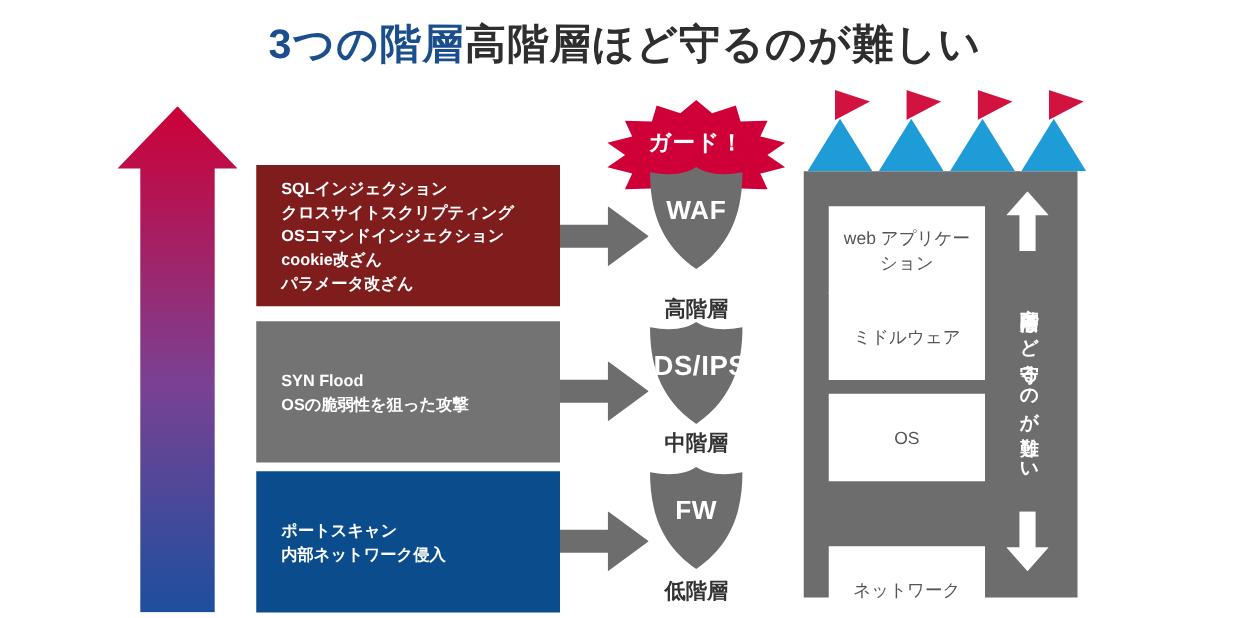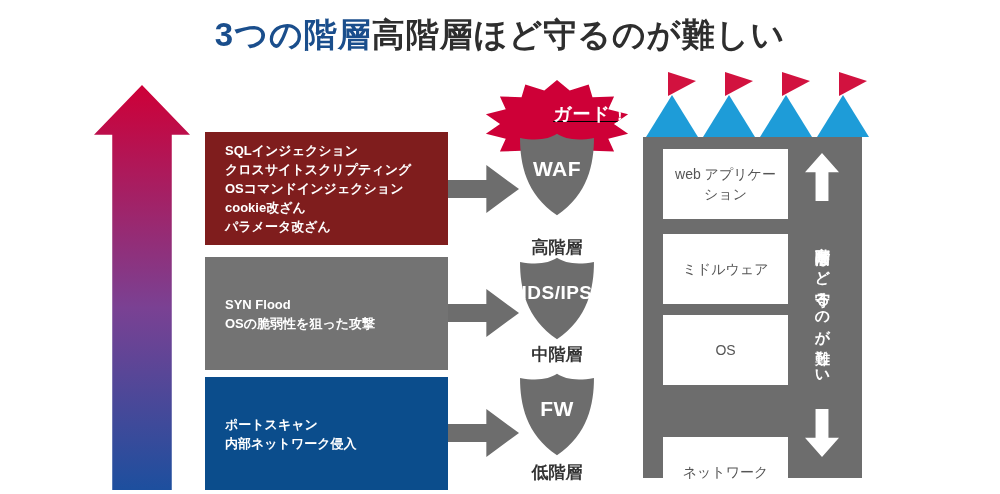--- a/index.html
+++ b/index.html
@@ -37,55 +37,55 @@
   .attack-line{color:#fff;font-size:13px;font-weight:bold;line-height:19px;white-space:nowrap;}
   
   .gray-arrow{
     position:absolute;left:448px;width:71px;height:48px;background:#6d6d6d;
     clip-path:polygon(0% 31%,54% 31%,54% 0%,100% 50%,54% 100%,54% 69%,0% 69%);
   }
   .ga0{top:165px;}.ga1{top:289px;}.ga2{top:409px;}
   
   .burst{
     position:absolute;left:484px;top:80px;width:146px;height:88px;z-index:1;
-    display:flex;align-items:flex-start;justify-content:flex-end;text-decoration:underline;
+    display:flex;align-items:flex-start;justify-content:center;
   }
   .burst-label{
     margin-top:22px;color:#fff;font-size:18px;font-weight:bold;letter-spacing:1px;white-space:nowrap;
   }
   
   .shield{position:absolute;left:512px;width:90px;height:84px;z-index:2;}
   .sh0{top:132px;}.sh1{top:256px;}.sh2{top:372px;}
   .shield svg{position:absolute;left:0;top:0;width:100%;height:100%;}
   .shield-label{
     position:absolute;left:0;top:0;width:100%;height:88%;
     display:flex;align-items:center;justify-content:center;
     color:#fff;font-weight:bold;letter-spacing:.5px;
   }
   .sh0 .shield-label,.sh2 .shield-label{font-size:21px;}
-  .sh1 .shield-label{font-size:19px;}
+  .sh1 .shield-label{font-size:22px;}
   .tier-label{
     position:absolute;left:482px;width:150px;text-align:center;
     font-size:17px;font-weight:600;color:#333;white-space:nowrap;
   }
   .tl0{top:220px;margin-top:16px;}.tl1{top:343px;}.tl2{top:461px;}
   
   .castle{position:absolute;left:643px;top:137px;width:219px;height:341px;background:#6d6d6d;}
   .turret{position:absolute;top:95px;width:52px;height:42px;background:#1e9cd8;
     clip-path:polygon(50% 0%,100% 100%,0% 100%);}
   .t0{left:646px;}.t1{left:703px;}.t2{left:760px;}.t3{left:817px;}
   .flag{position:absolute;top:72px;width:28px;height:24px;background:#d2123f;
     clip-path:polygon(0% 0%,100% 38%,0% 100%);}
   .f0{left:668px;}.f1{left:725px;}.f2{left:782px;}.f3{left:839px;}
   .stack-box{
     position:absolute;left:20px;width:125px;height:70px;background:#fff;
     display:flex;align-items:center;justify-content:center;text-align:center;
     color:#555;font-size:14px;line-height:20px;padding:0 6px;box-sizing:border-box;
   }
-  .sb0{top:12px;}.sb1{top:97px;}.sb2{top:178px;}.sb3{top:259px;margin-top:41px;}
+  .sb0{top:28px;}.sb1{top:97px;}.sb2{top:178px;}.sb3{top:259px;margin-top:41px;}
   .note-arrow{position:absolute;left:162px;width:34px;height:48px;background:#fff;}
   .note-up{top:16px;clip-path:polygon(50% 0%,100% 40%,69% 40%,69% 100%,31% 100%,31% 40%,0% 40%);}
   .note-down{top:272px;clip-path:polygon(50% 100%,100% 60%,69% 60%,69% 0%,31% 0%,31% 60%,0% 60%);}
   .note-text{
     position:absolute;left:163px;top:72px;height:196px;width:32px;
     writing-mode:vertical-rl;text-orientation:upright;
     display:flex;align-items:center;justify-content:center;
     color:#fff;font-size:15px;font-weight:600;letter-spacing:2px;white-space:nowrap;
   }
 </style>

